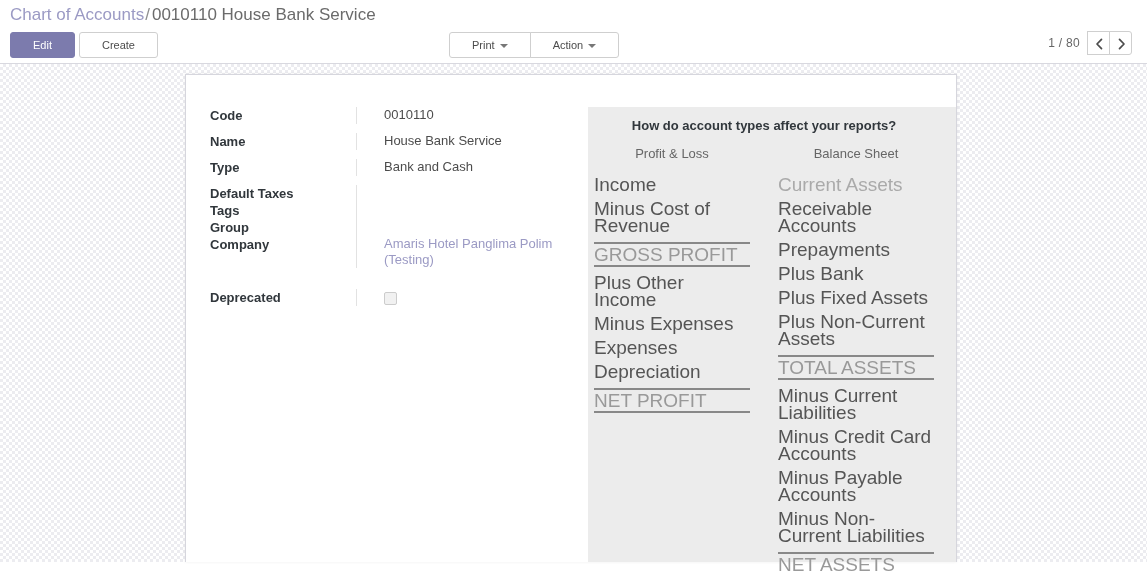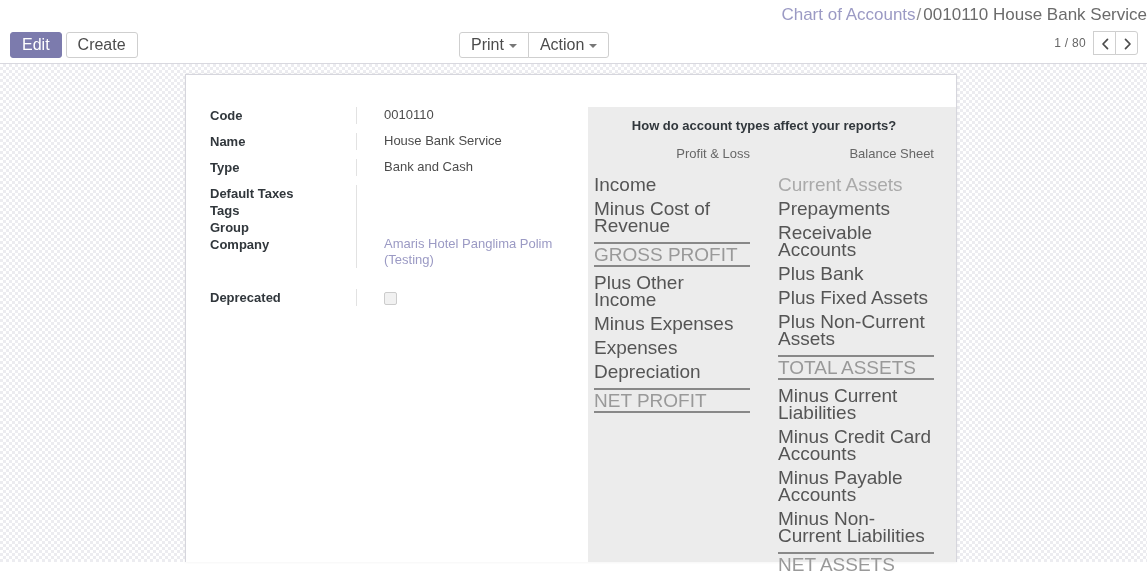--- a/index.html
+++ b/index.html
@@ -21,21 +21,20 @@
   .breadcrumb-bar {
     height: 28px;
     padding: 4px 0 0 10px;
     box-sizing: border-box;
     background: #ffffff;
   }
   .breadcrumb {
     font-size: 17px;
     line-height: 22px;
     white-space: nowrap;
-    text-align: right;
   }
   .bc-link {
     color: #9b9ac4;
     cursor: pointer;
   }
   .bc-sep {
     color: #8f8f8f;
     padding: 0 2px 0 1px;
   }
   .bc-current {
@@ -45,23 +44,23 @@
   
   .control-panel {
     position: relative;
     height: 36px;
     background: #ffffff;
     border-bottom: 1px solid #d8d8df;
     box-sizing: border-box;
   }
   .btn {
     font-family: "Liberation Sans", sans-serif;
-    font-size: 16px;
+    font-size: 11px;
     line-height: 14px;
-    padding: 5px 11px;
+    padding: 5px 22px;
     border: 1px solid #cfcfcf;
     background: #ffffff;
     color: #4c4c4c;
     border-radius: 3px;
     cursor: pointer;
     display: inline-block;
     vertical-align: middle;
     box-sizing: border-box;
     white-space: nowrap;
   }
@@ -72,21 +71,21 @@
   }
   .cp-left {
     position: absolute;
     left: 10px;
     top: 4px;
   }
   .cp-left .btn { margin-right: 4px; }
 
   .cp-center {
     position: absolute;
-    left: 459px;
+    left: 449px;
     top: 4px;
   }
   .btn-group { display: inline-block; font-size: 0; }
   .btn-group .btn {
     border-radius: 0;
     margin-left: -1px;
     position: relative;
   }
   .btn-group .btn:first-child {
     border-radius: 3px 0 0 3px;
@@ -98,21 +97,21 @@
     width: 0; height: 0;
     margin-left: 5px;
     vertical-align: middle;
     border-left: 4px solid transparent;
     border-right: 4px solid transparent;
     border-top: 4px solid #777777;
   }
 
   .cp-right {
     position: absolute;
-    right: 9px;
+    right: 15px;
     top: 3px;
     font-size: 0;
     white-space: nowrap;
     text-align: center;
   }
   .pager-count {
     font-size: 12px;
     color: #666666;
     vertical-align: middle;
     margin-right: 8px;
@@ -228,21 +227,21 @@
   .cols {
     display: flex;
   }
   .col {
     flex: 1 1 50%;
     padding-right: 14px;
     box-sizing: border-box;
   }
   .col:last-child { padding-right: 0; padding-left: 14px; }
   .col-head {
-    text-align: right;
+    text-align: center;
     font-size: 13px;
     color: #666666;
     line-height: 18px;
     margin-bottom: 10px;
   }
   .entry {
     font-size: 19px;
     line-height: 17px;
     color: #555555;
     padding: 3px 0 4px 0;
@@ -351,22 +350,22 @@
           <div class="entry">Plus Other Income</div>
           <div class="entry">Minus Expenses</div>
           <div class="entry">Expenses</div>
           <div class="entry">Depreciation</div>
           <div class="entry total">NET PROFIT</div>
         </div>
 
         <div class="col">
           <div class="col-head">Balance Sheet</div>
           <div class="entry muted">Current Assets</div>
+          <div class="entry">Receivable Accounts</div>
           <div class="entry">Prepayments</div>
-          <div class="entry">Receivable Accounts</div>
           <div class="entry">Plus Bank</div>
           <div class="entry">Plus Fixed Assets</div>
           <div class="entry">Plus Non-Current Assets</div>
           <div class="entry total">TOTAL ASSETS</div>
           <div class="entry">Minus Current Liabilities</div>
           <div class="entry">Minus Credit Card Accounts</div>
           <div class="entry">Minus Payable Accounts</div>
           <div class="entry">Minus Non-Current Liabilities</div>
           <div class="entry total">NET ASSETS</div>
           <div class="entry">Equity</div>

